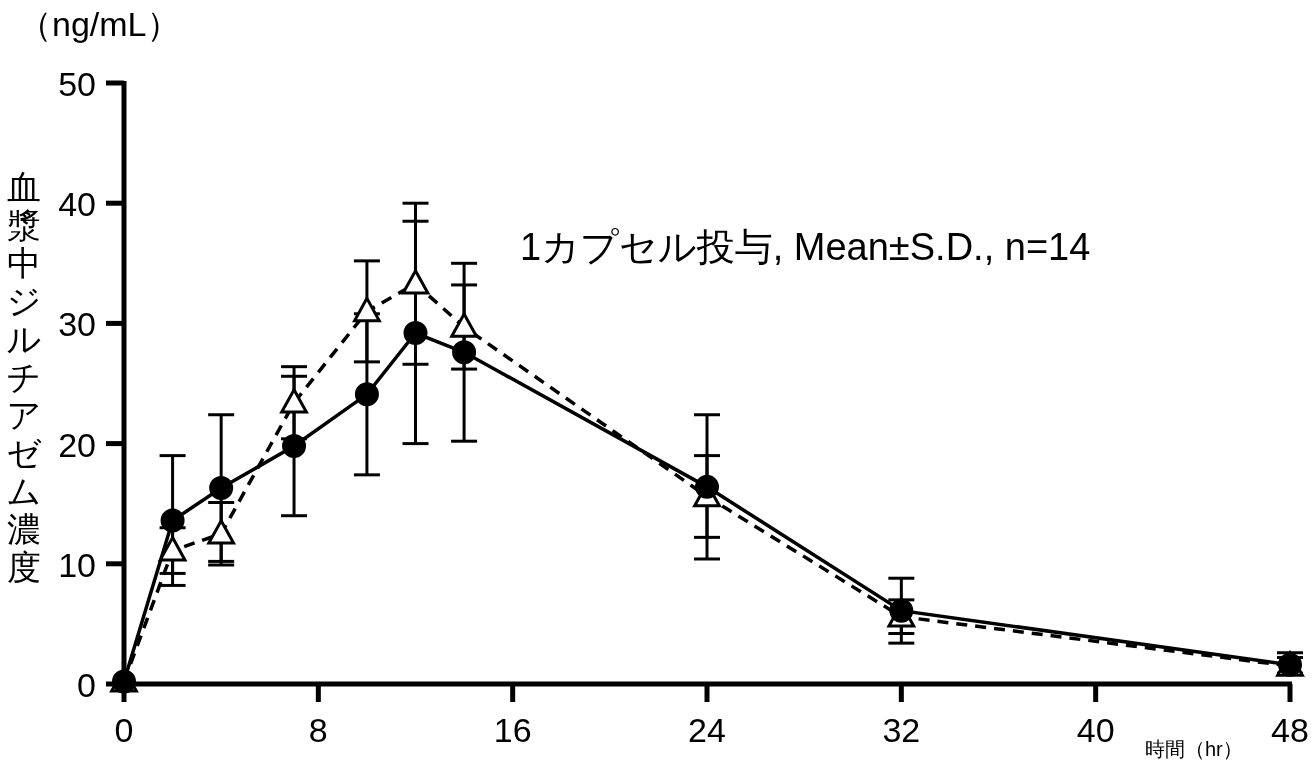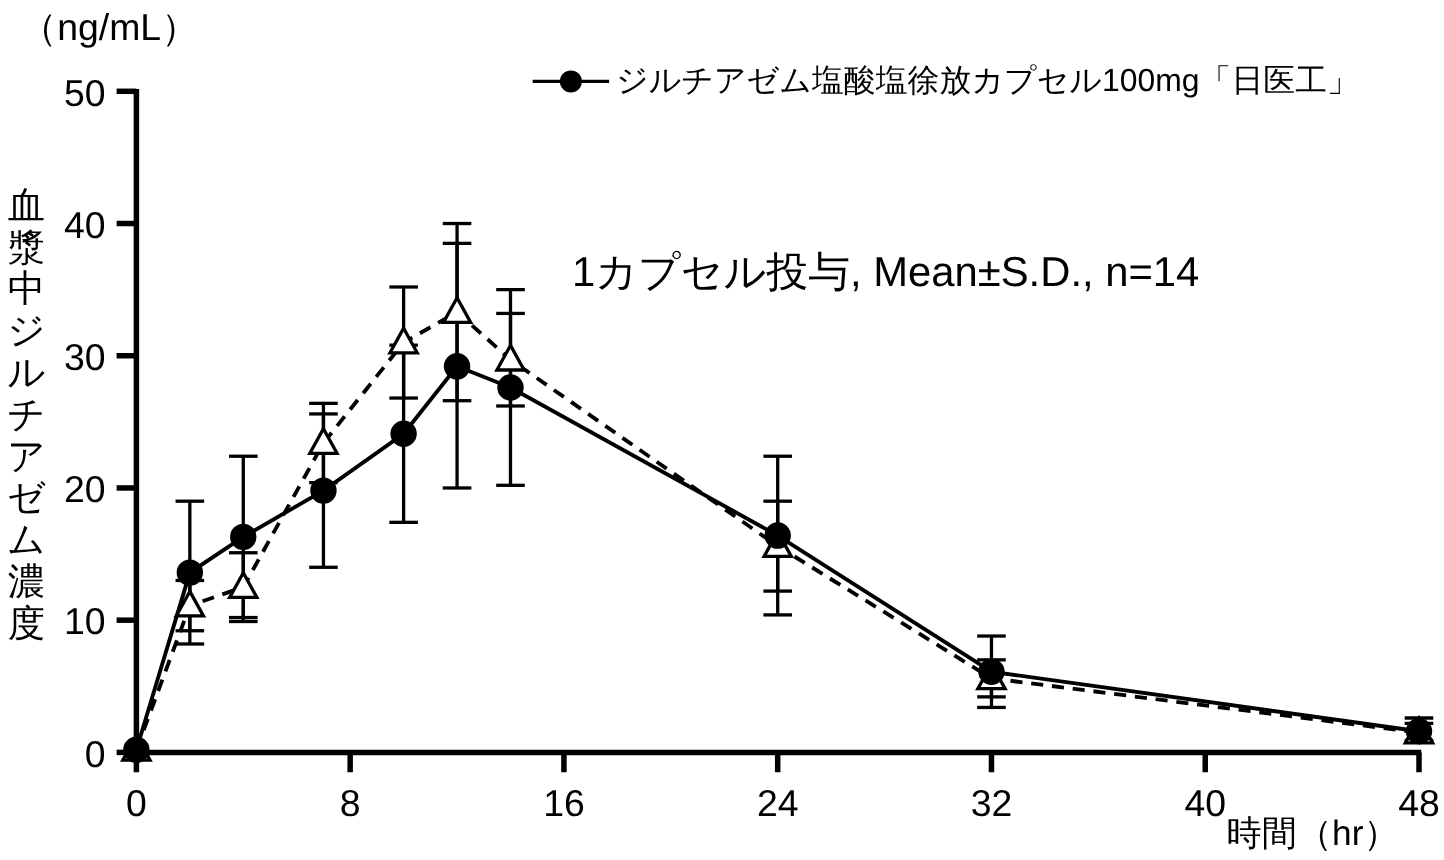--- a/index.html
+++ b/index.html
@@ -20,22 +20,22 @@
     position:absolute;
     left:-2px;top:168px;
     width:52px;
     font-size:34px;
     line-height:38px;
     text-align:center;
     letter-spacing:0px;
   }
   .xlabel{
     position:absolute;
-    left:1115px;top:736px;
-    font-size:32px;
+    left:1145px;top:736px;
+    font-size:20px;
     white-space:nowrap;
   }
   .legend{
     position:absolute;
     left:484px;top:52px;
     font-size:30px;
     white-space:nowrap;
   }
   .legend-row{display:flex;align-items:center;height:44px;}
   .legend-row .lk{width:70px;height:24px;position:relative;margin-right:6px;flex:0 0 auto;}
@@ -54,29 +54,20 @@
 
 <div id="chart-root">
 
   <div class="unit-label">（ng/mL）</div>
 
   <div class="ylabel">血漿中ジルチアゼム濃度</div>
 
   <div class="xlabel">時間（hr）</div>
 
   <div class="legend">
-    <div class="legend-row">
-      <span class="lk">
-        <svg width="70" height="24" viewBox="0 0 70 24">
-          <line x1="0" y1="12" x2="70" y2="12" stroke="#000" stroke-width="3"></line>
-          <circle cx="35" cy="12" r="9" fill="#000" stroke="#000" stroke-width="2"></circle>
-        </svg>
-      </span>
-      <span class="legend-text">ジルチアゼム塩酸塩徐放カプセル100mg「日医工」</span>
-    </div>
   </div>
 
   <div class="note">1カプセル投与, Mean±S.D.,  n=14</div>
 
   <svg id="plot" width="1313" height="782">
       <line x1="124" y1="684" x2="1292" y2="684" stroke="#000" stroke-width="5"></line>
       <line x1="124" y1="684" x2="124" y2="81" stroke="#000" stroke-width="5"></line>
       <line x1="106" y1="684" x2="124" y2="684" stroke="#000" stroke-width="5"></line>
       <text x="96" y="697" text-anchor="end" fill="#000" class="tick-text">0</text>
       <line x1="106" y1="563.8" x2="124" y2="563.8" stroke="#000" stroke-width="5"></line>

